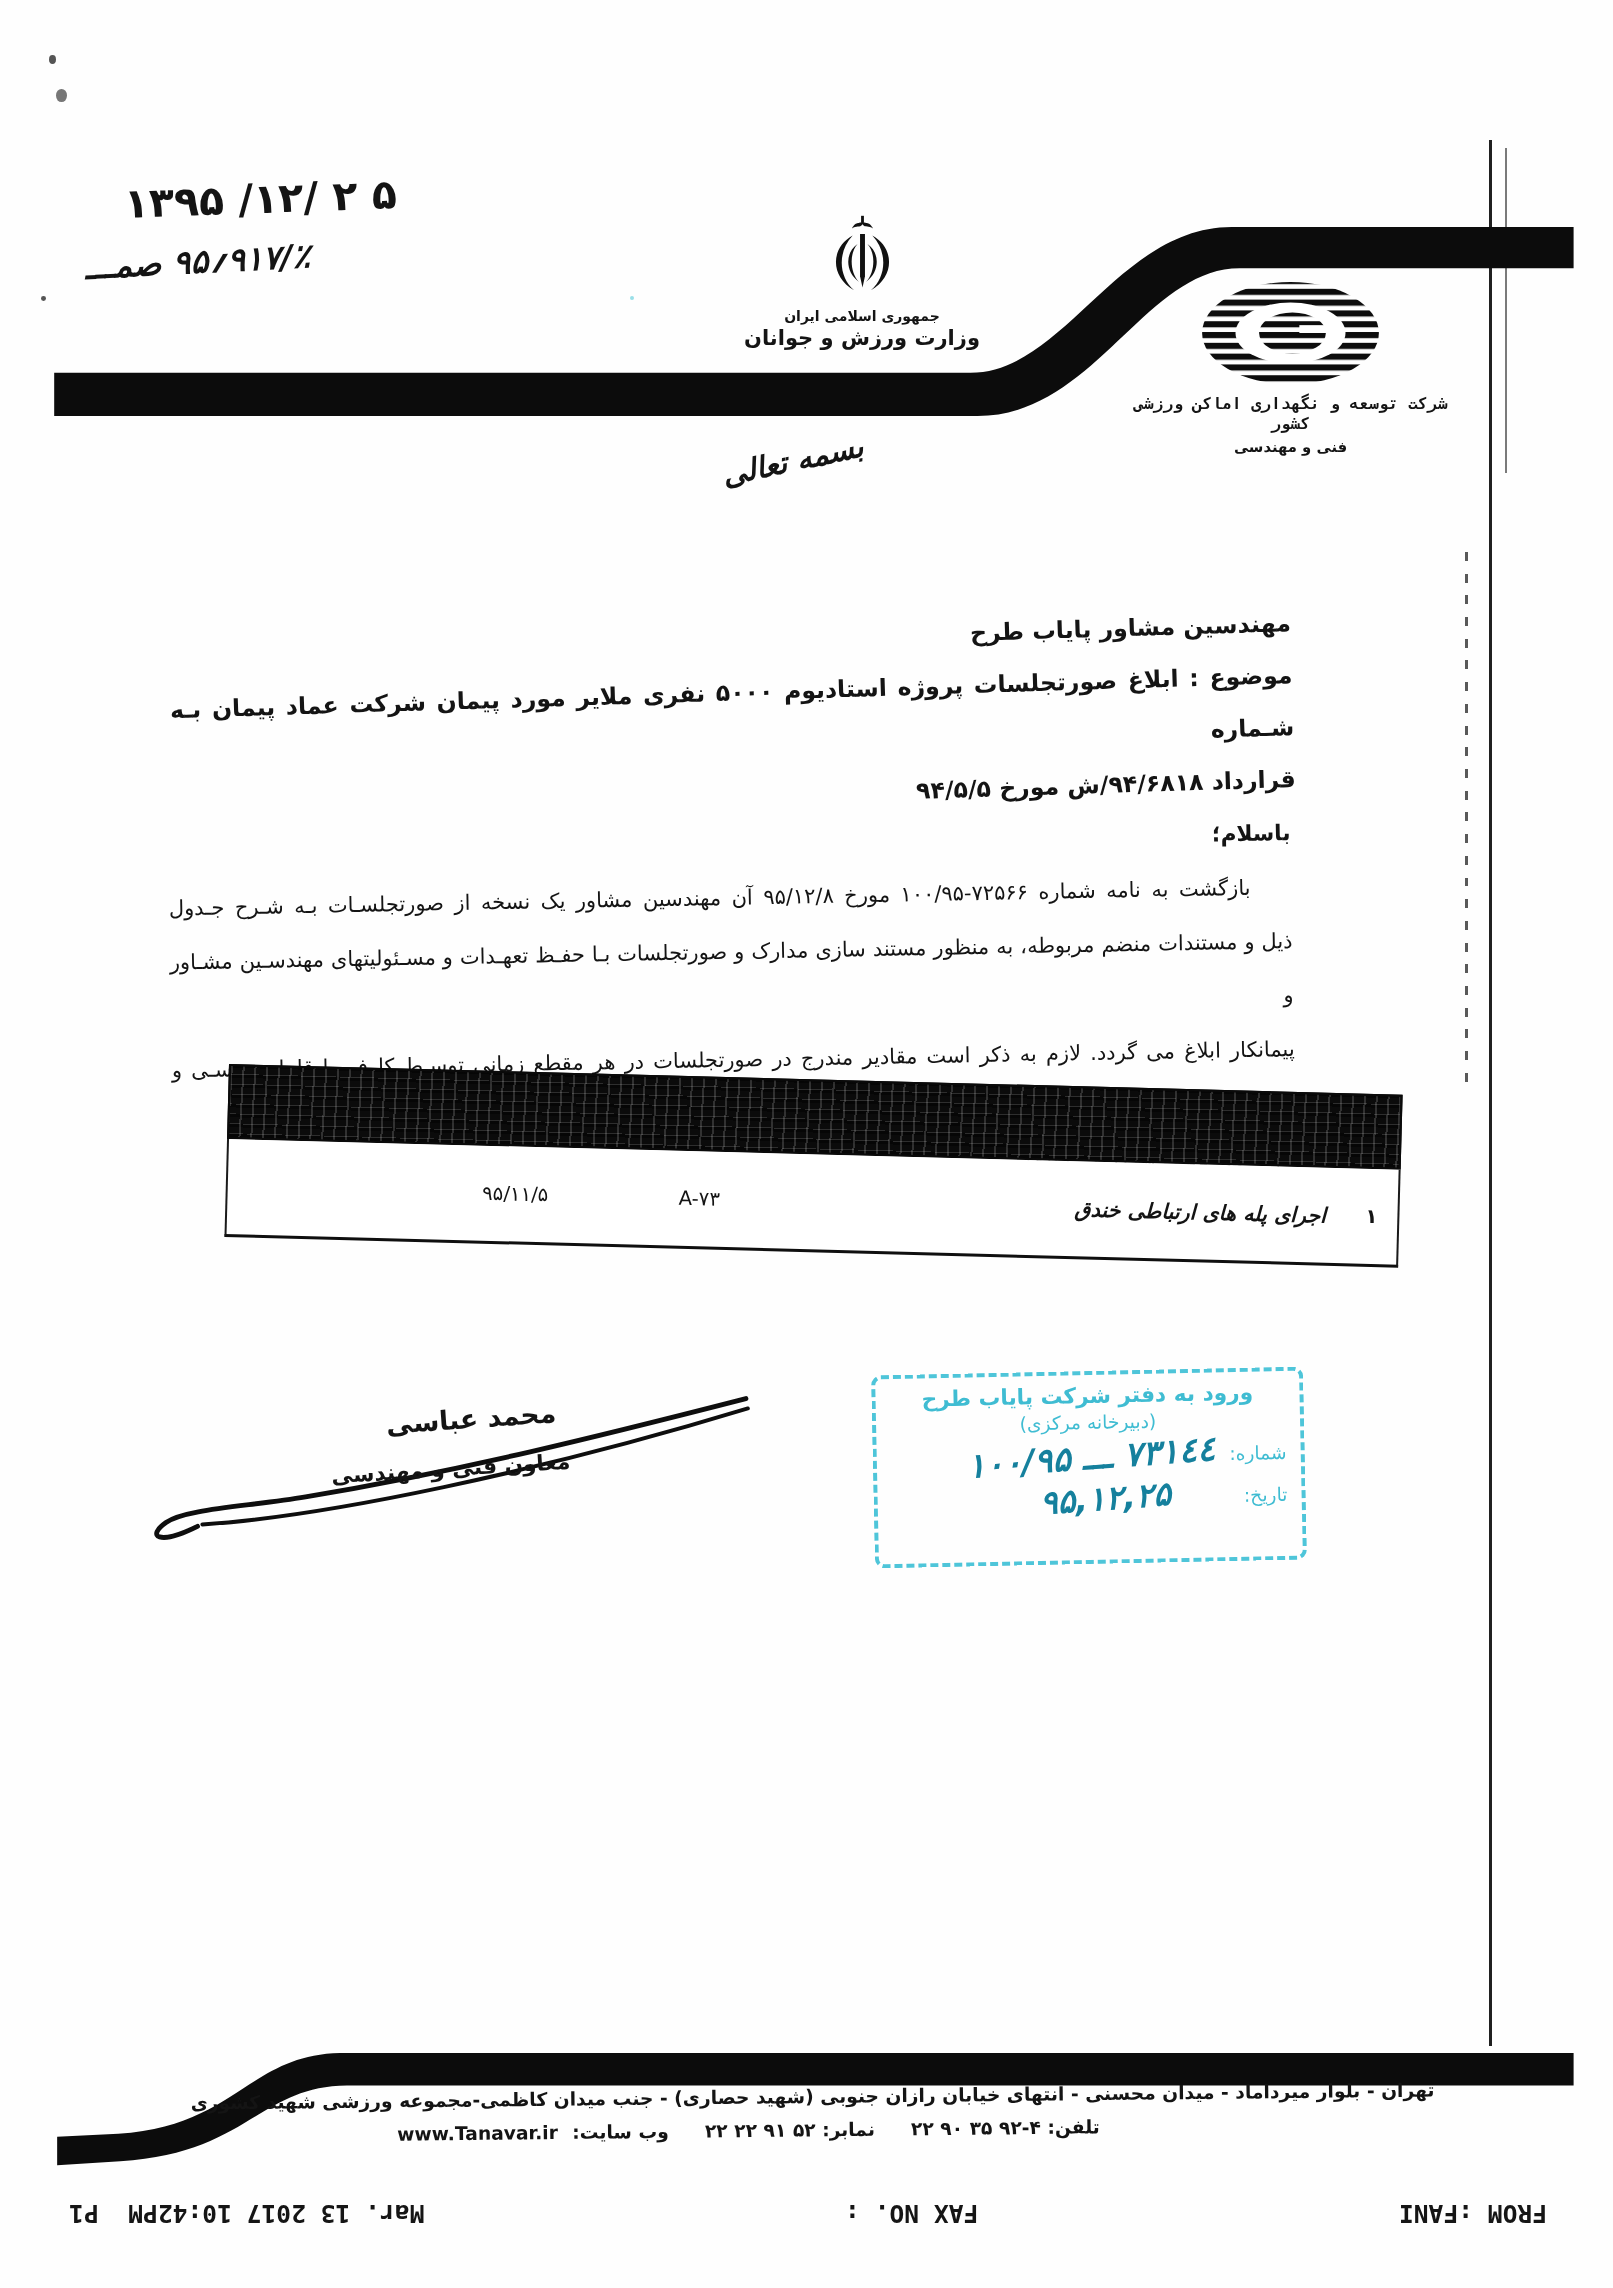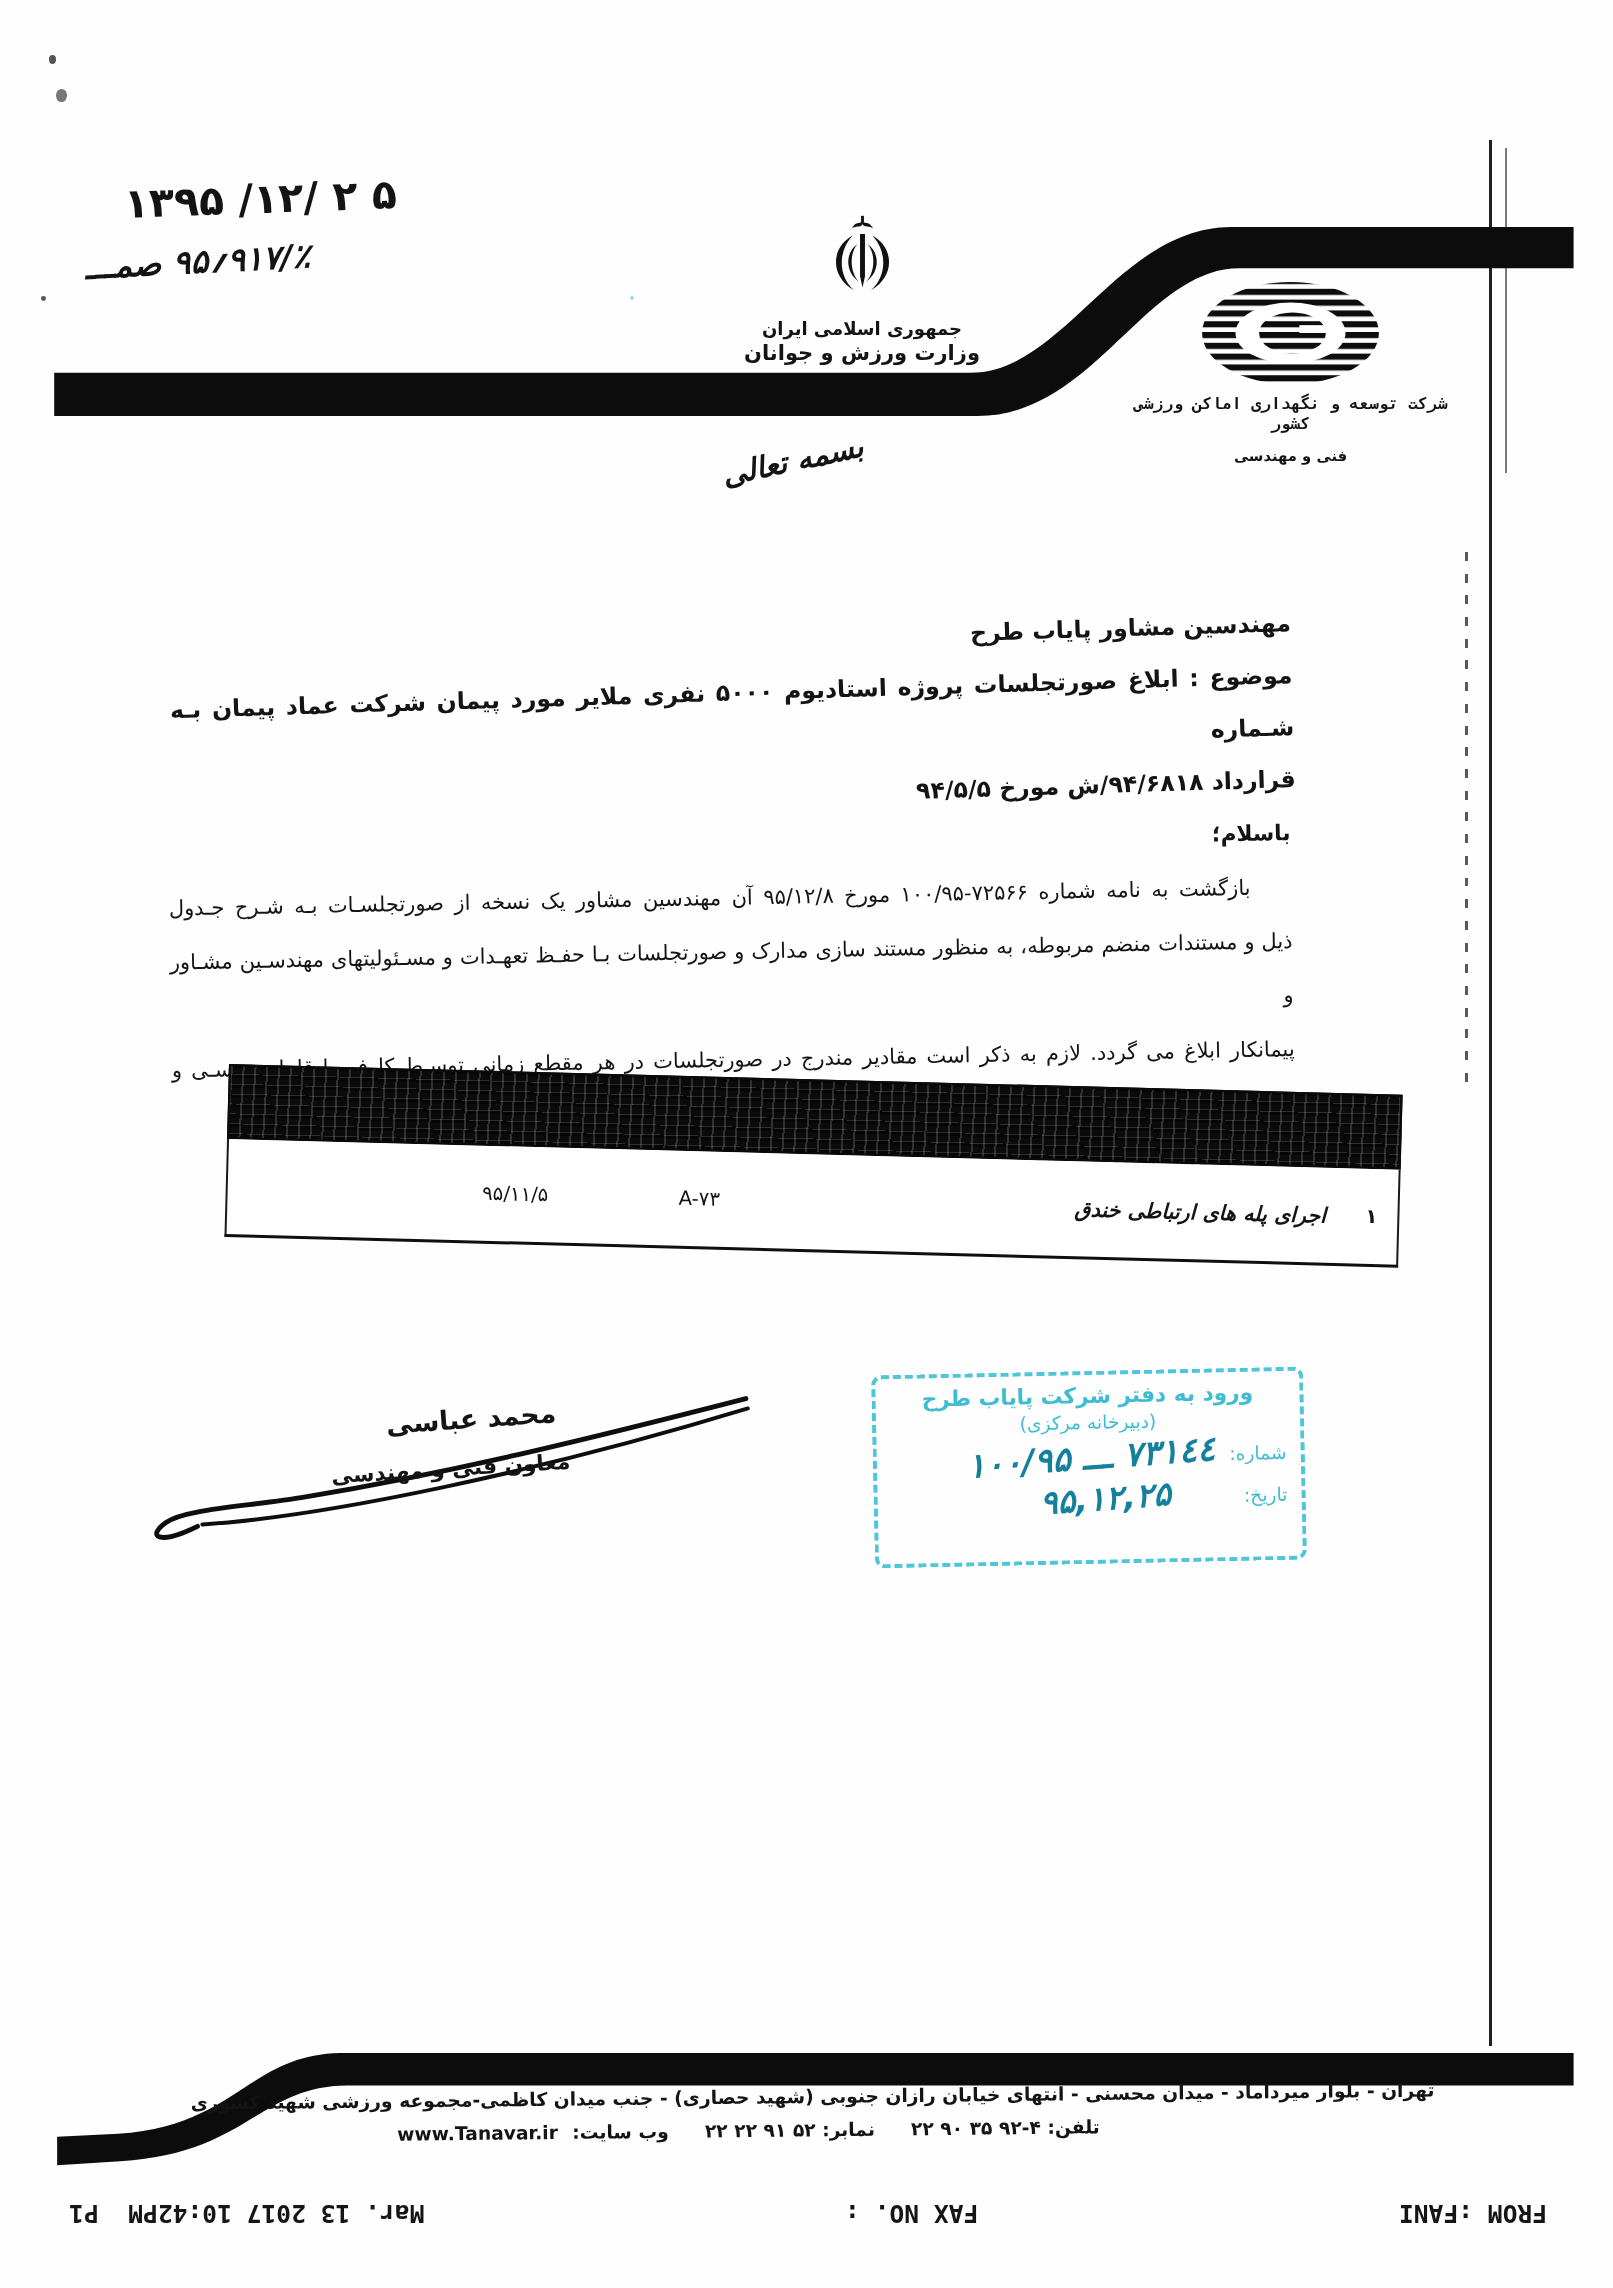--- a/index.html
+++ b/index.html
@@ -67,21 +67,21 @@
       <g fill="#111">
         <rect x="-2" y="-38" width="4" height="9"></rect>
         <path d="M-15,-20 C-9,-32 -3,-25 0,-31 C3,-25 9,-32 15,-20 C9,-25 4,-20 0,-26 C-4,-20 -9,-25 -15,-20 Z"></path>
         <polygon points="-3.5,-12 3.5,-12 3.5,48 0,64 -3.5,48"></polygon>
         <path d="M-14,-10 C-46,8 -46,48 -12,68 C-34,48 -36,14 -14,-10 Z"></path>
         <path d="M14,-10 C46,8 46,48 12,68 C34,48 36,14 14,-10 Z"></path>
         <path d="M-7,2 C-25,14 -25,42 -5,56 C-18,42 -19,15 -7,2 Z"></path>
         <path d="M7,2 C25,14 25,42 5,56 C18,42 19,15 7,2 Z"></path>
       </g>
     </svg>
-    <div class="b" style="font-size:18px;margin-top:22px;">جمهوری اسلامی ایران</div>
+    <div class="b" style="font-size:14px;margin-top:12px;">جمهوری اسلامی ایران</div>
     <div class="b" style="font-size:21px;margin-top:2px;">وزارت ورزش و جوانان</div>
   </div>
 
   <svg class="abs" style="left:0;top:207px;" width="1614" height="227" viewBox="0 0 1638 230">
     <path fill="#0c0c0c" d="M55,168 L985,168 C1080,168 1135,20 1250,20 L1597,20 L1597,62 L1258,62 C1162,62 1110,212 992,212 L55,212 Z"></path>
   </svg>
 
   <div class="abs center" style="left:1118px;top:278px;width:345px;">
     <svg width="187" height="110" viewBox="0 0 190 112" style="margin:0 auto;">
       <defs>
@@ -89,21 +89,21 @@
           <rect width="10" height="6.5" fill="#0d0d0d"></rect>
           <rect y="6.5" width="10" height="4.5" fill="#ffffff"></rect>
         </pattern>
       </defs>
       <ellipse cx="95" cy="56" rx="90" ry="52" fill="url(#stripes)"></ellipse>
       <ellipse cx="95" cy="56" rx="56" ry="31" fill="#ffffff"></ellipse>
       <ellipse cx="97" cy="56" rx="34" ry="21" fill="url(#stripes)"></ellipse>
       <rect x="104" y="48" width="30" height="8" fill="#ffffff"></rect>
     </svg>
     <div class="b" style="font-size:16.3px;margin-top:5.9px;font-family:Liberation Mono, monospace;">شرکت توسعه و نگهداری اماکن ورزشی کشور</div>
-    <div class="b" style="font-size:14.8px;margin-top:13px;">فنی و مهندسی</div>
+    <div class="b" style="font-size:14.8px;margin-top:4px;">فنی و مهندسی</div>
   </div>
 
   <div class="abs b" style="left:721px;top:443px;font-size:29.6px;font-style:italic;transform:rotate(-12deg);
               font-family:'DejaVu Serif','Liberation Serif',serif;">بسمه تعالی</div>
 
   <div class="abs rtl heading" style="left:167px;top:597px;width:1123px;">
     <div class="right">مهندسین مشاور پایاب طرح</div>
     <div class="stretch">موضوع : ابلاغ صورتجلسات پروژه استادیوم ۵۰۰۰ نفری ملایر مورد پیمان شرکت عماد پیمان بـه شـماره</div>
     <div class="right">قرارداد ۹۴/۶۸۱۸/ش مورخ ۹۴/۵/۵</div>
   </div>

